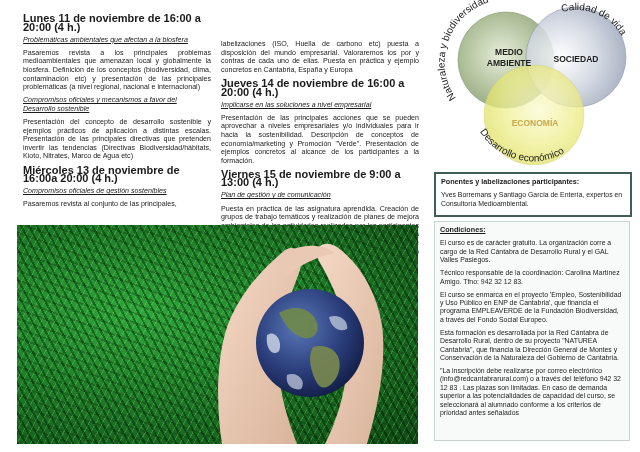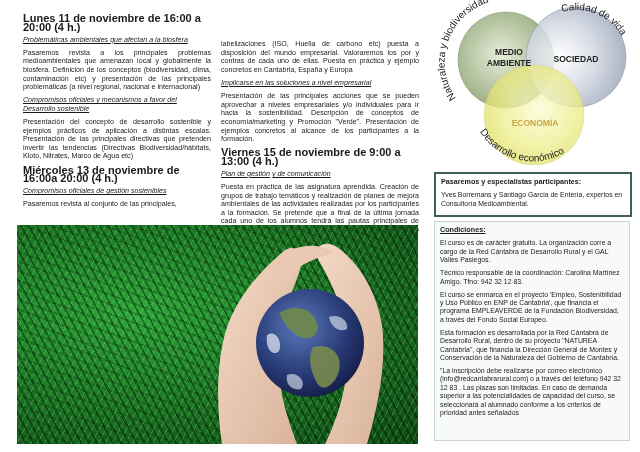--- a/index.html
+++ b/index.html
@@ -43,20 +43,21 @@
   <p class="j">Pasaremos revista a los principales problemas medioambientales que amenazan local y globalmente la biosfera. Definición de los conceptos (biodiversidad, clima, contaminación etc) y presentación de las principales problemáticas (a nivel regional, nacional e internacional)</p>
   <p class="topic">Compromisos oficiales y mecanismos a favor del Desarrollo sostenible</p>
   <p class="j">Presentación del concepto de desarrollo sostenible y ejemplos prácticos de aplicación a distintas escalas. Presentación de las principales directivas que pretenden invertir las tendencias (Directivas Biodiversidad/hábitats, Kioto, Nitrates, Marco de Agua etc)</p>
   <p class="day">Miércoles 13 de noviembre de 16:00a 20:00 (4 h.)</p>
   <p class="topic">Compromisos oficiales de gestión sostenibles</p>
   <p class="j">Pasaremos revista al conjunto de las principales,</p>
 </div>
 
 <div id="col2" class="col">
   <p class="j">labelizaciones (ISO, Huella de carbono etc) puesta a disposición del mundo empresarial. Valoraremos los por y contras de cada uno de ellas. Puesta en práctica y ejemplo concretos en Cantabria, España y Europa</p>
+  <p class="day">Jueves 14 de noviembre de 16:00 a 20:00 (4 h.)</p>
   <p class="topic">Implicarse en las soluciones a nivel empresarial</p>
   <p class="j">Presentación de las principales acciones que se pueden aprovechar a niveles empresariales y/o individuales para ir hacia la sostenibilidad. Descripción de conceptos de economía/marketing y Promoción "Verde". Presentación de ejemplos concretos al alcance de los participantes a la formación.</p>
   <p class="day">Viernes 15 de noviembre de 9:00 a 13:00 (4 h.)</p>
   <p class="topic">Plan de gestión y de comunicación</p>
   <p class="j">Puesta en práctica de las asignatura aprendida. Creación de grupos de trabajo temáticos y realización de planes de mejora ambientales de las actividades realizadas por los participantes a la formación. Se pretende que a final de la última jornada cada uno de los alumnos tendrá las pautas principales de actuación adaptadas a su contexto empresarial existente o futuro</p>
 </div>
 
 <div id="venn">
   <svg width="210" height="165" viewBox="0 0 210 165">
     <defs>
@@ -119,21 +120,21 @@
     <circle cx="293" cy="118" r="54" fill="url(#gEarth)"></circle>
     <path d="M 262 88 C 278 78 296 84 300 98 C 304 110 292 116 284 112 C 274 108 268 100 262 88 Z" fill="#6f8a4a" opacity="0.9"></path>
     <path d="M 296 122 C 312 118 326 128 322 146 C 318 160 306 168 300 158 C 294 148 290 132 296 122 Z" fill="#7a8a4e" opacity="0.9"></path>
     <path d="M 250 110 C 258 104 266 116 262 126 C 256 132 248 124 250 110 Z" fill="#e8eef5" opacity="0.7"></path>
     <path d="M 312 92 C 322 88 332 96 330 104 C 322 108 314 102 312 92 Z" fill="#e8eef5" opacity="0.6"></path>
     <path d="M 270 150 C 280 146 290 156 284 164 C 276 166 268 160 270 150 Z" fill="#e8eef5" opacity="0.6"></path>
   </svg>
 </div>
 
 <div id="ponentes" class="box">
-  <p class="hd">Pasaremos y especialistas participantes:</p>
+  <p class="hd">Ponentes y labelizaciones participantes:</p>
   <p>Yves Borremans y Santiago García de Entería, expertos en Consultoría Medioambiental.</p>
 </div>
 
 <div id="condiciones" class="box">
   <p class="hd">Condiciones:</p>
   <p>El curso es de carácter gratuito. La organización corre a cargo de la Red Cántabra de Desarrollo Rural y el GAL Valles Pasiegos.</p>
   <p>Técnico responsable de la coordinación: Carolina Martínez Amigo. Tfno: 942 32 12 83.</p>
   <p>El curso se enmarca en el proyecto 'Empleo, Sostenibilidad y Uso Público en ENP de Cantabria', que financia el programa EMPLEAVERDE de la Fundación Biodiversidad, a través del Fondo Social Europeo.</p>
   <p>Esta formación es desarrollada por la Red Cántabra de Desarrollo Rural, dentro de su proyecto "NATUREA Cantabria", que financia la Dirección General de Montes y Conservación de la Naturaleza del Gobierno de Cantabria.</p>
   <p>"La inscripción debe realizarse por correo electrónico (info@redcantabrarural.com) o a través del teléfono 942 32 12 83 . Las plazas son limitadas. En caso de demanda superior a las potencialidades de capacidad del curso, se seleccionará al alumnado conforme a los criterios de prioridad antes señalados</p>

